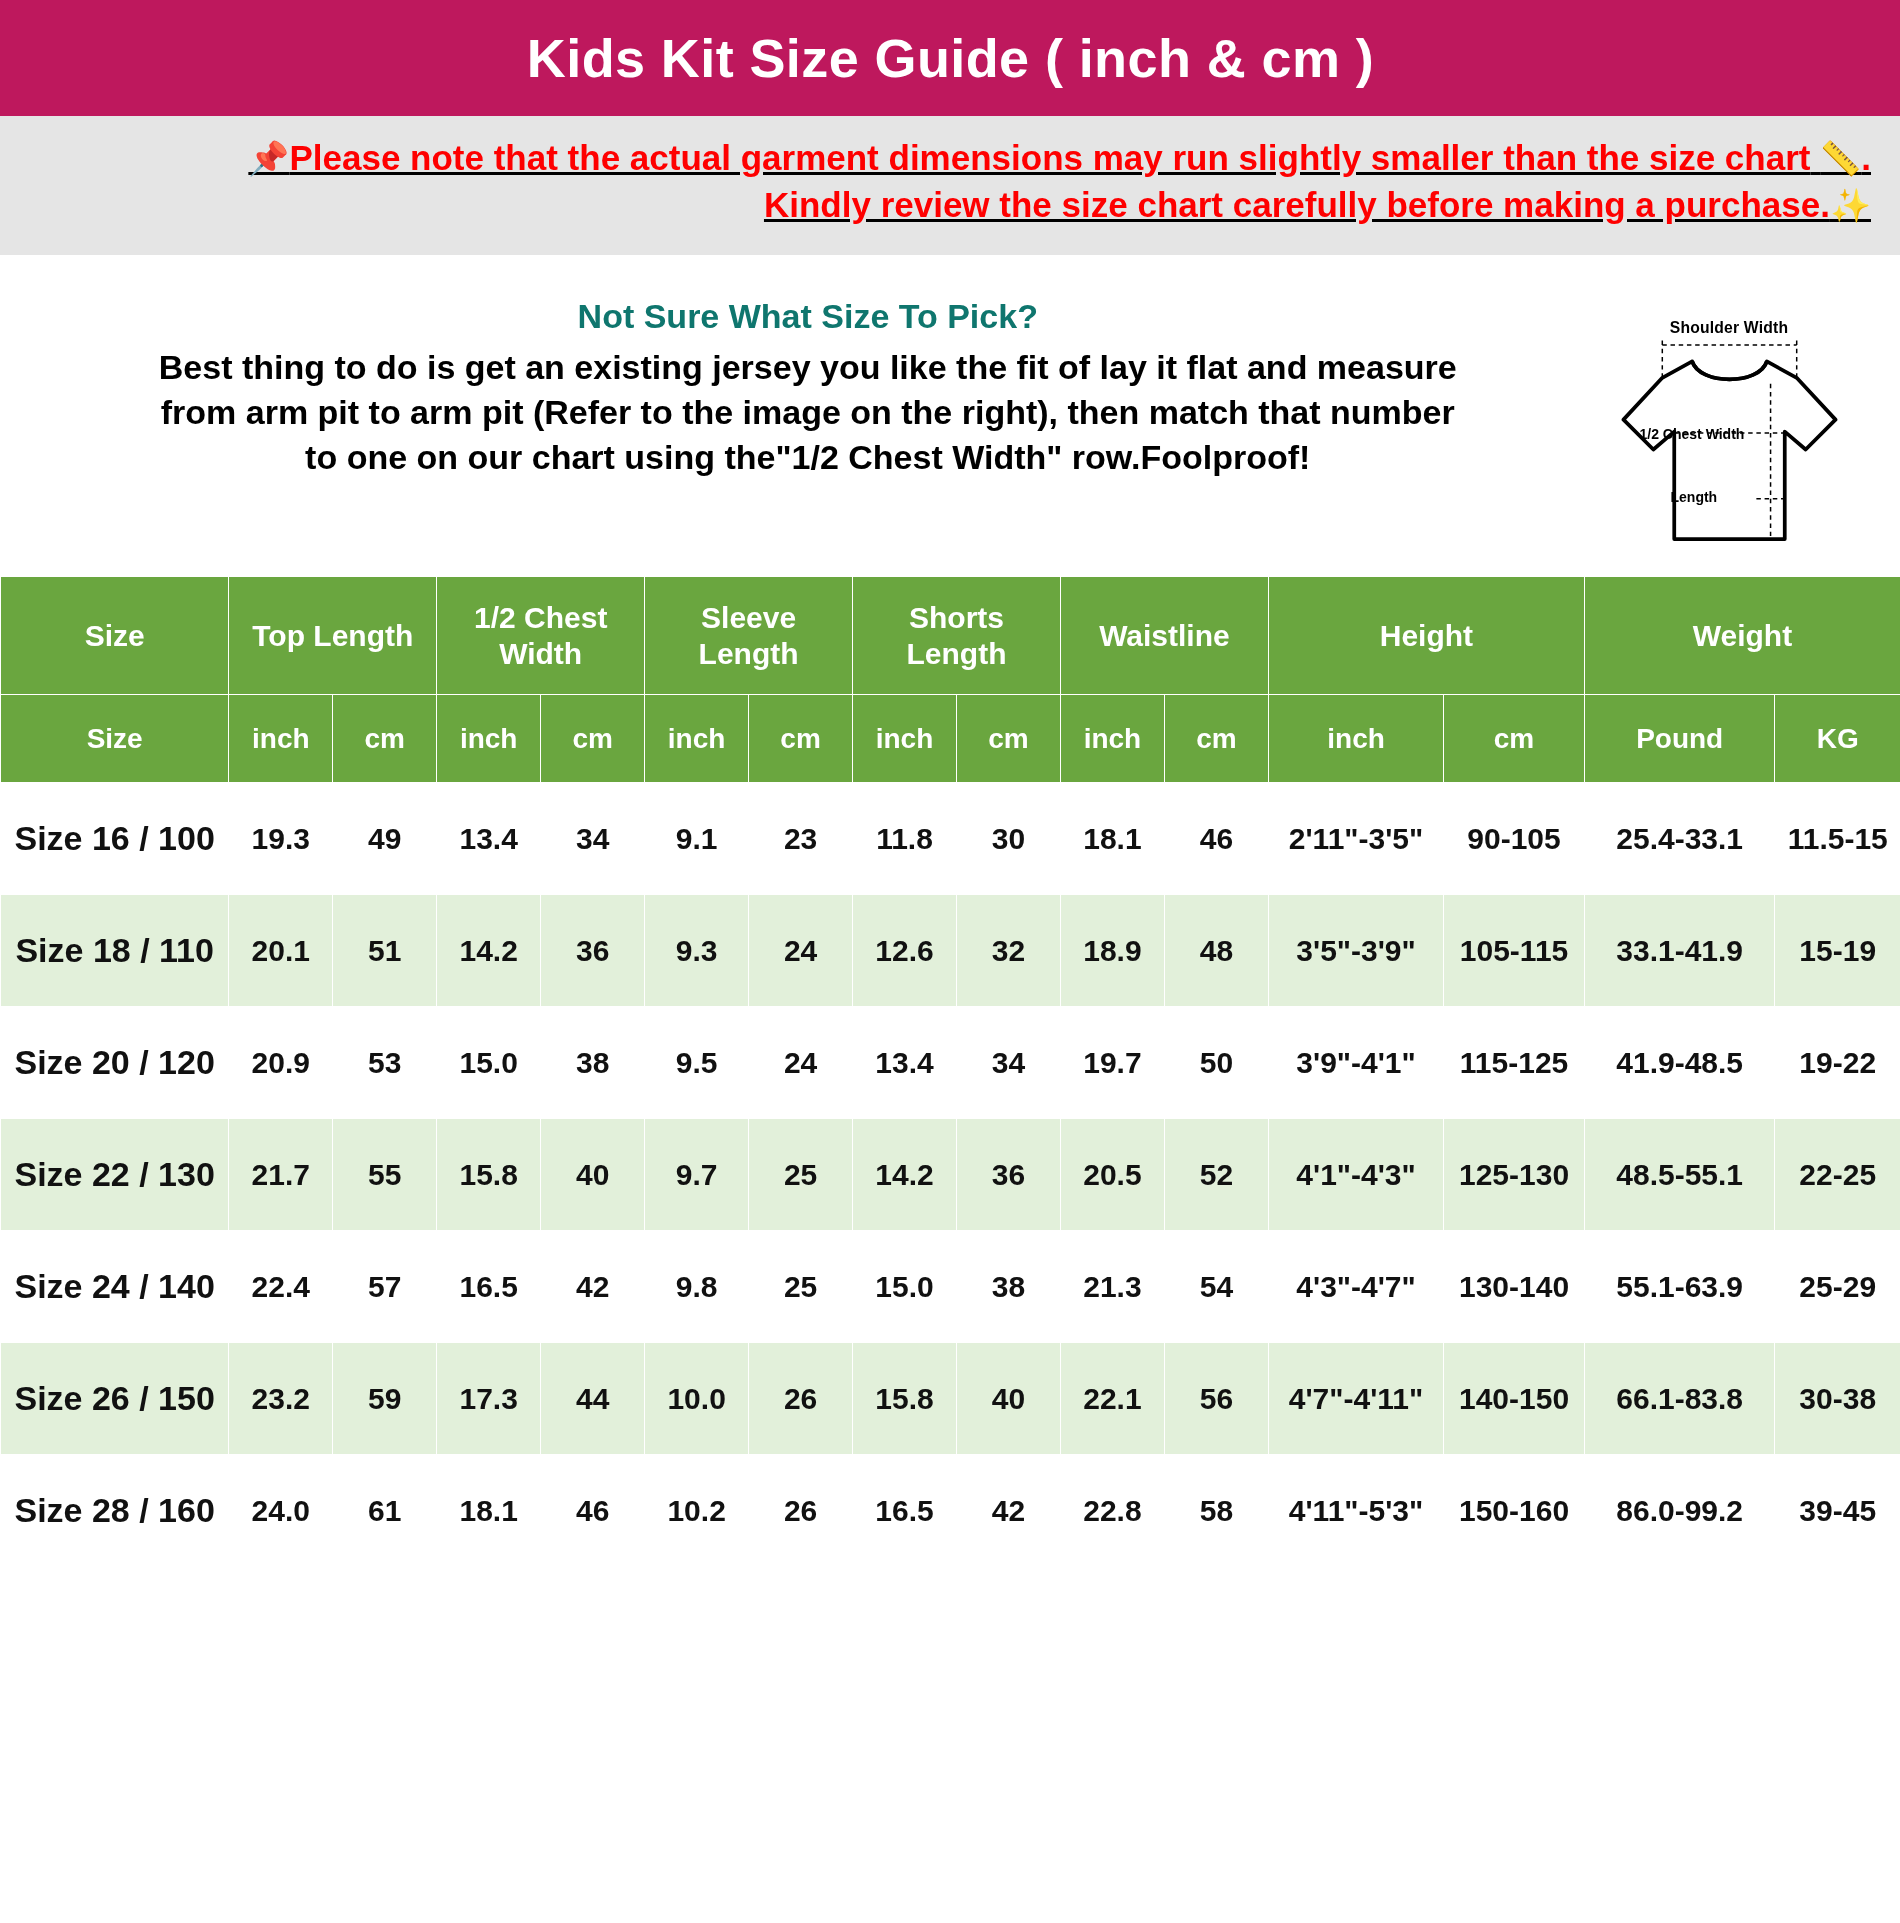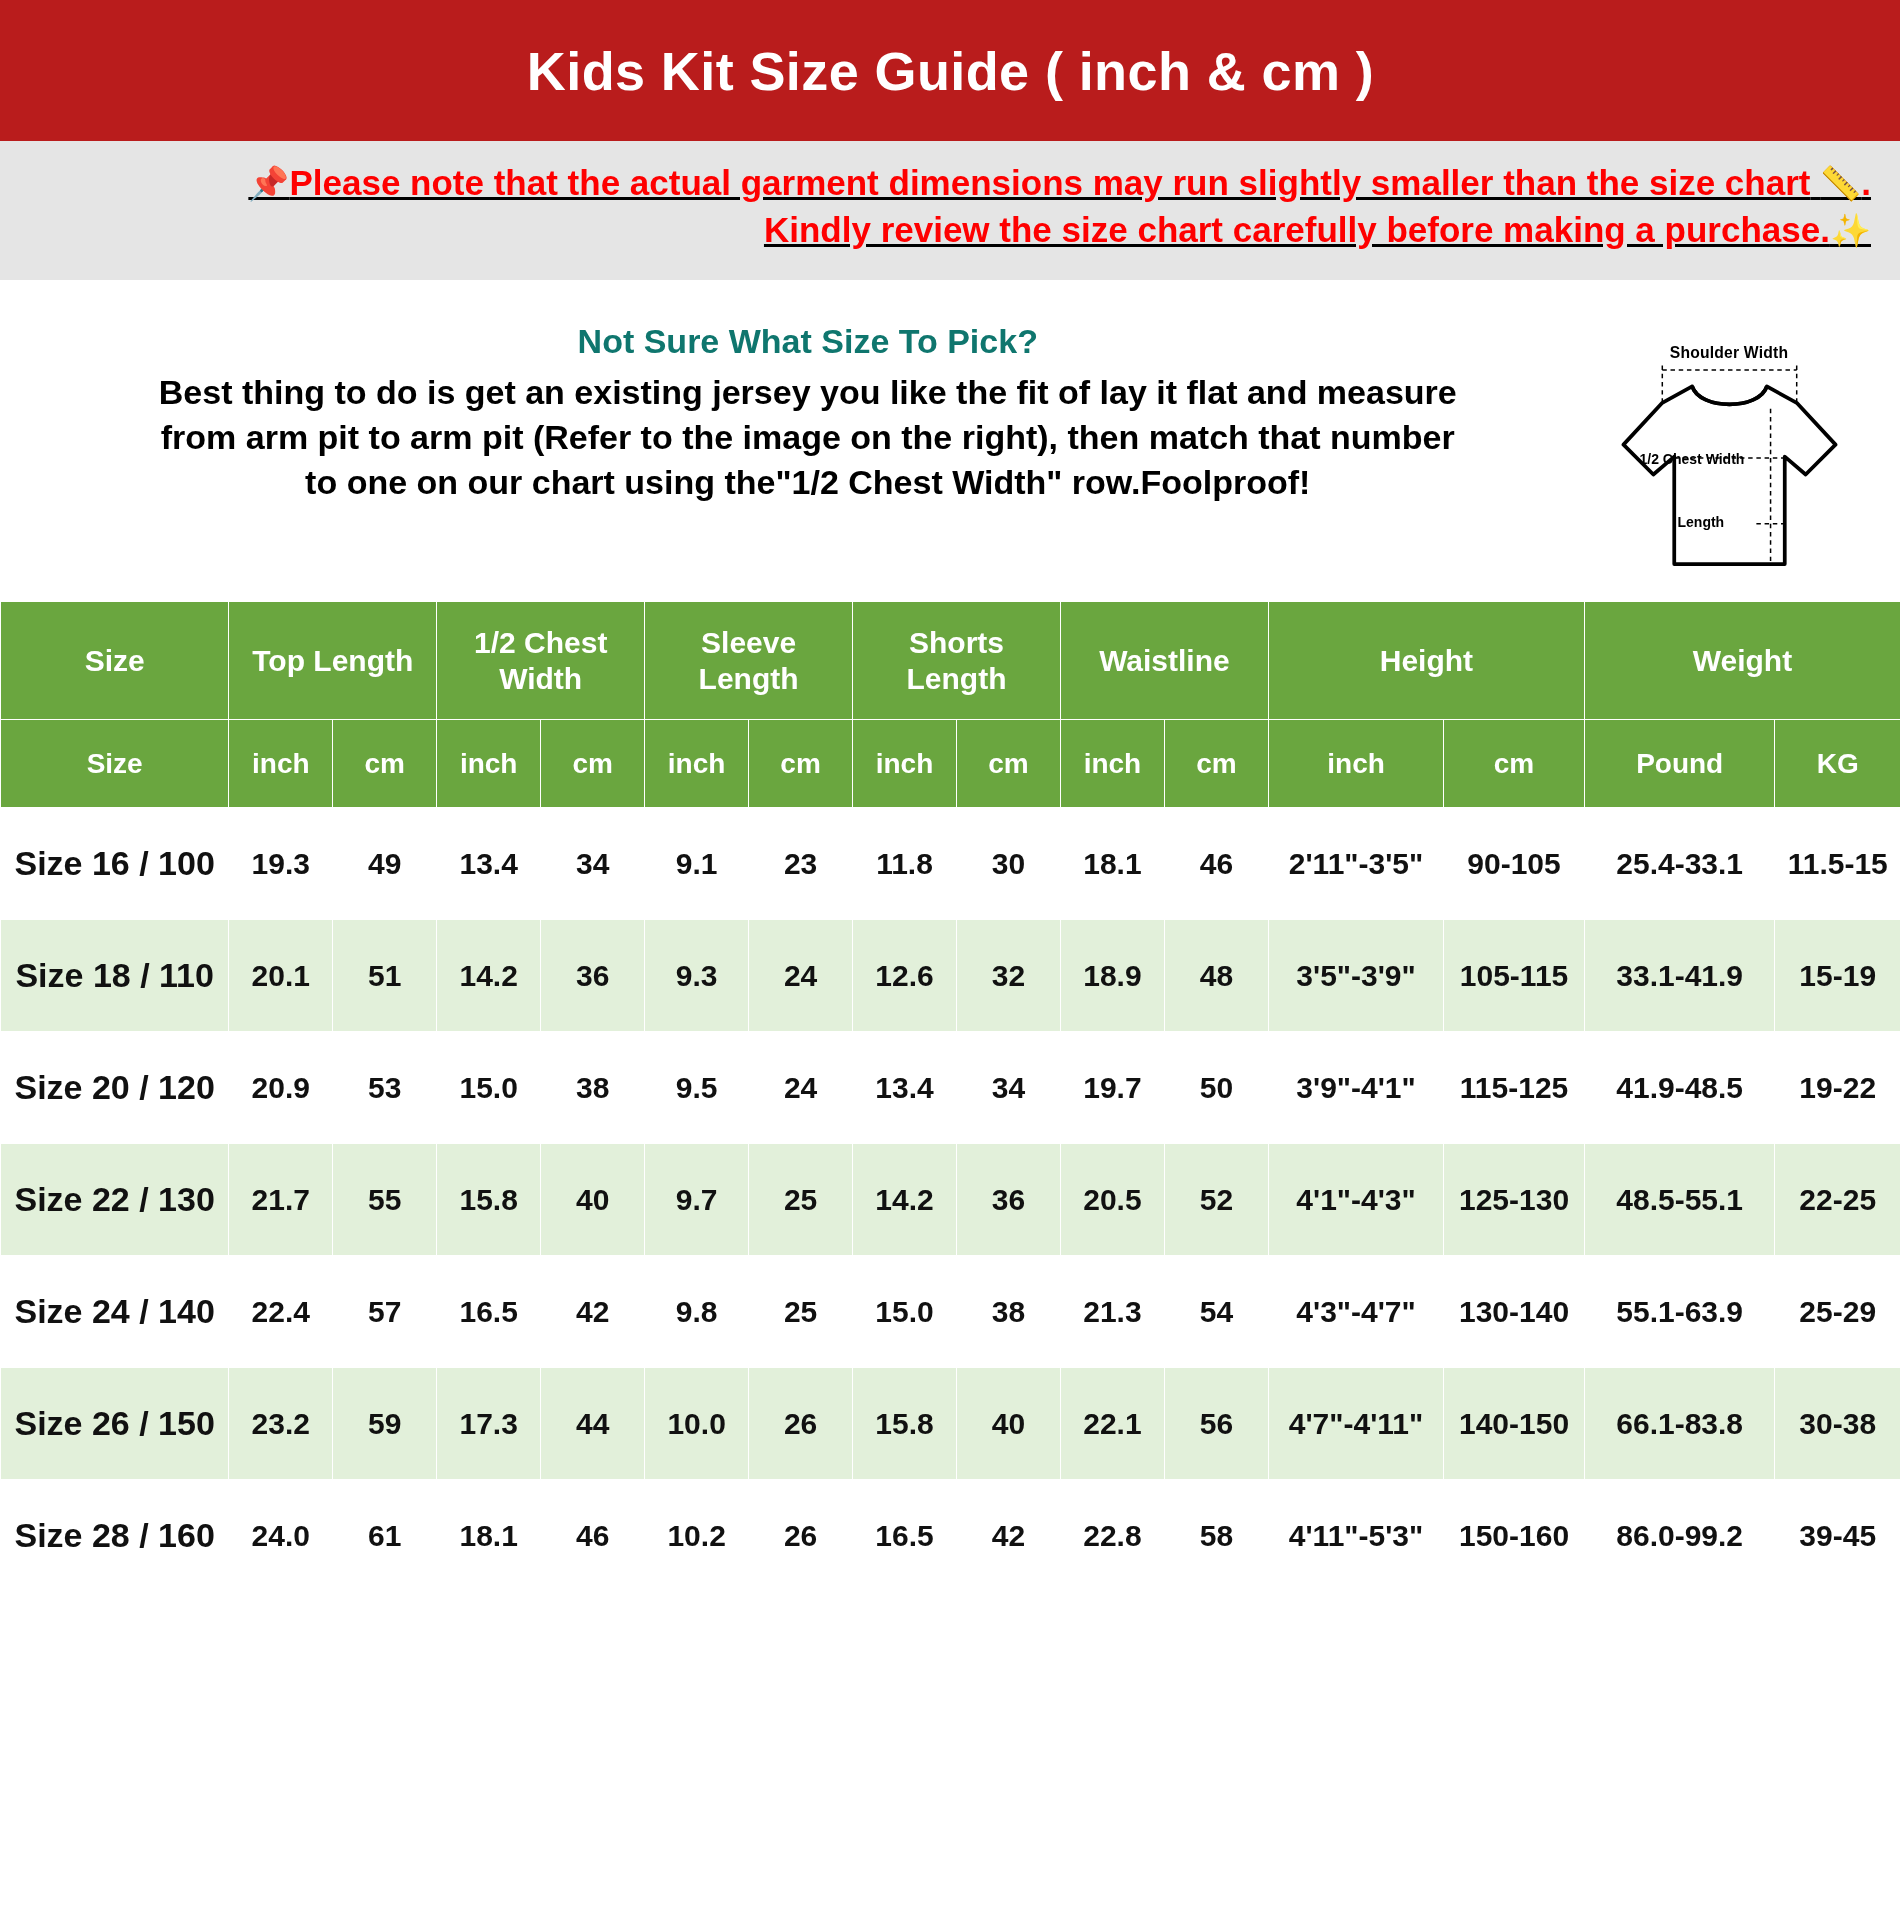--- a/index.html
+++ b/index.html
@@ -15,22 +15,22 @@
   }
   .page {
     width: 1901px;
     height: 1923px;
     position: relative;
     background: #ffffff;
   }
 
   
   .header-bar {
-    background: #b91c1c;
-    height: 141px;
+    background: #be185d;
+    height: 116px;
     display: flex;
     align-items: center;
     justify-content: center;
   }
   .header-title {
     color: #ffffff;
     font-size: 54px;
     font-weight: bold;
     letter-spacing: 0.4px;
     font-family: "Liberation Sans", sans-serif;
@@ -98,21 +98,21 @@
     margin-top: 27px;
   }
   .tshirt-svgbox { position: relative; width: 239px; height: 224px; }
   .tshirt-label {
     position: absolute;
     font-size: 14px;
     font-weight: bold;
     color: #000000;
   }
   .lbl-chest { left: 30px; top: 87px; }
-  .lbl-length { left: 68px; top: 150px; }
+  .lbl-length { left: 61px; top: 150px; }
 
   
   table.size-table {
     border-collapse: collapse;
     width: 1901px;
     table-layout: fixed;
   }
   table.size-table th,
   table.size-table td {
     border: 1.5px solid #ffffff;

